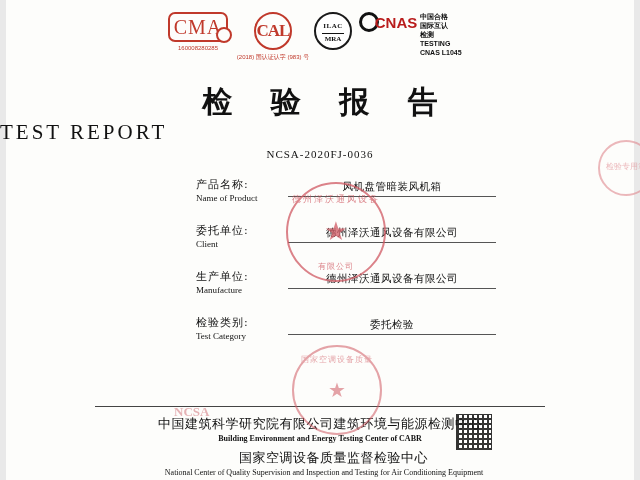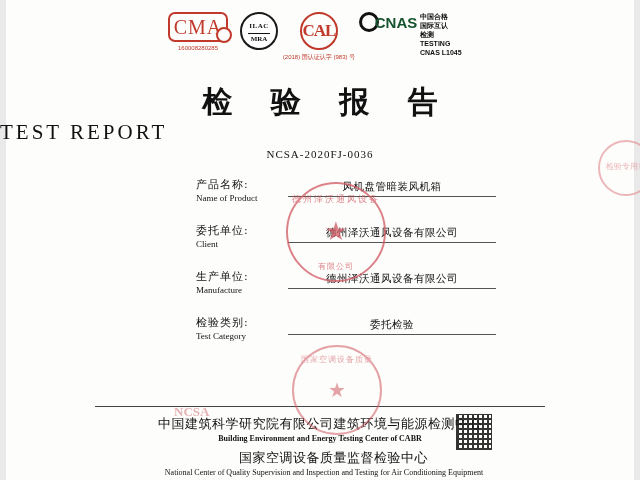--- a/index.html
+++ b/index.html
@@ -129,21 +129,21 @@
     display: inline-block;
     vertical-align: middle;
     box-sizing: border-box;
   }
   .cnas-word {
     font-family: "Liberation Sans", sans-serif;
     font-weight: bold;
     font-size: 15px;
     letter-spacing: 0px;
     vertical-align: middle;
-    color: #14532d;
+    color: #b91c1c;
     margin-left: -4px;
   }
   .cert-cnas-info {
     width: 70px;
     text-align: left;
     font-family: "Liberation Sans", sans-serif;
     font-size: 7px;
     line-height: 9px;
     color: #111;
     font-weight: bold;
@@ -413,32 +413,32 @@
   <div class="side-bar-left"></div>
   <div class="side-bar-right"></div>
 
   <div class="cert-strip">
 
     <div class="cert-item cert-ma">
       <span class="badge">CMA</span>
       <div class="cert-caption">160008280285</div>
     </div>
 
+    <div class="cert-item cert-cap">
+      <div class="cap-circle">
+        <div class="cap-text">CAL</div>
+      </div>
+      <div class="cert-caption">(2018) 国认证认字 (983) 号</div>
+    </div>
+
     <div class="cert-item cert-ilac">
       <div class="ilac-circle">
         <div class="ilac-top">ILAC</div>
         <div class="ilac-bot">MRA</div>
       </div>
-    </div>
-
-    <div class="cert-item cert-cap">
-      <div class="cap-circle">
-        <div class="cap-text">CAL</div>
-      </div>
-      <div class="cert-caption">(2018) 国认证认字 (983) 号</div>
     </div>
 
     <div class="cert-item cert-cnas">
       <span class="cnas-circle"></span><span class="cnas-word">CNAS</span>
     </div>
 
     <div class="cert-cnas-info">
       <div>中国合格</div>
       <div>国际互认</div>
       <div>检测</div>

